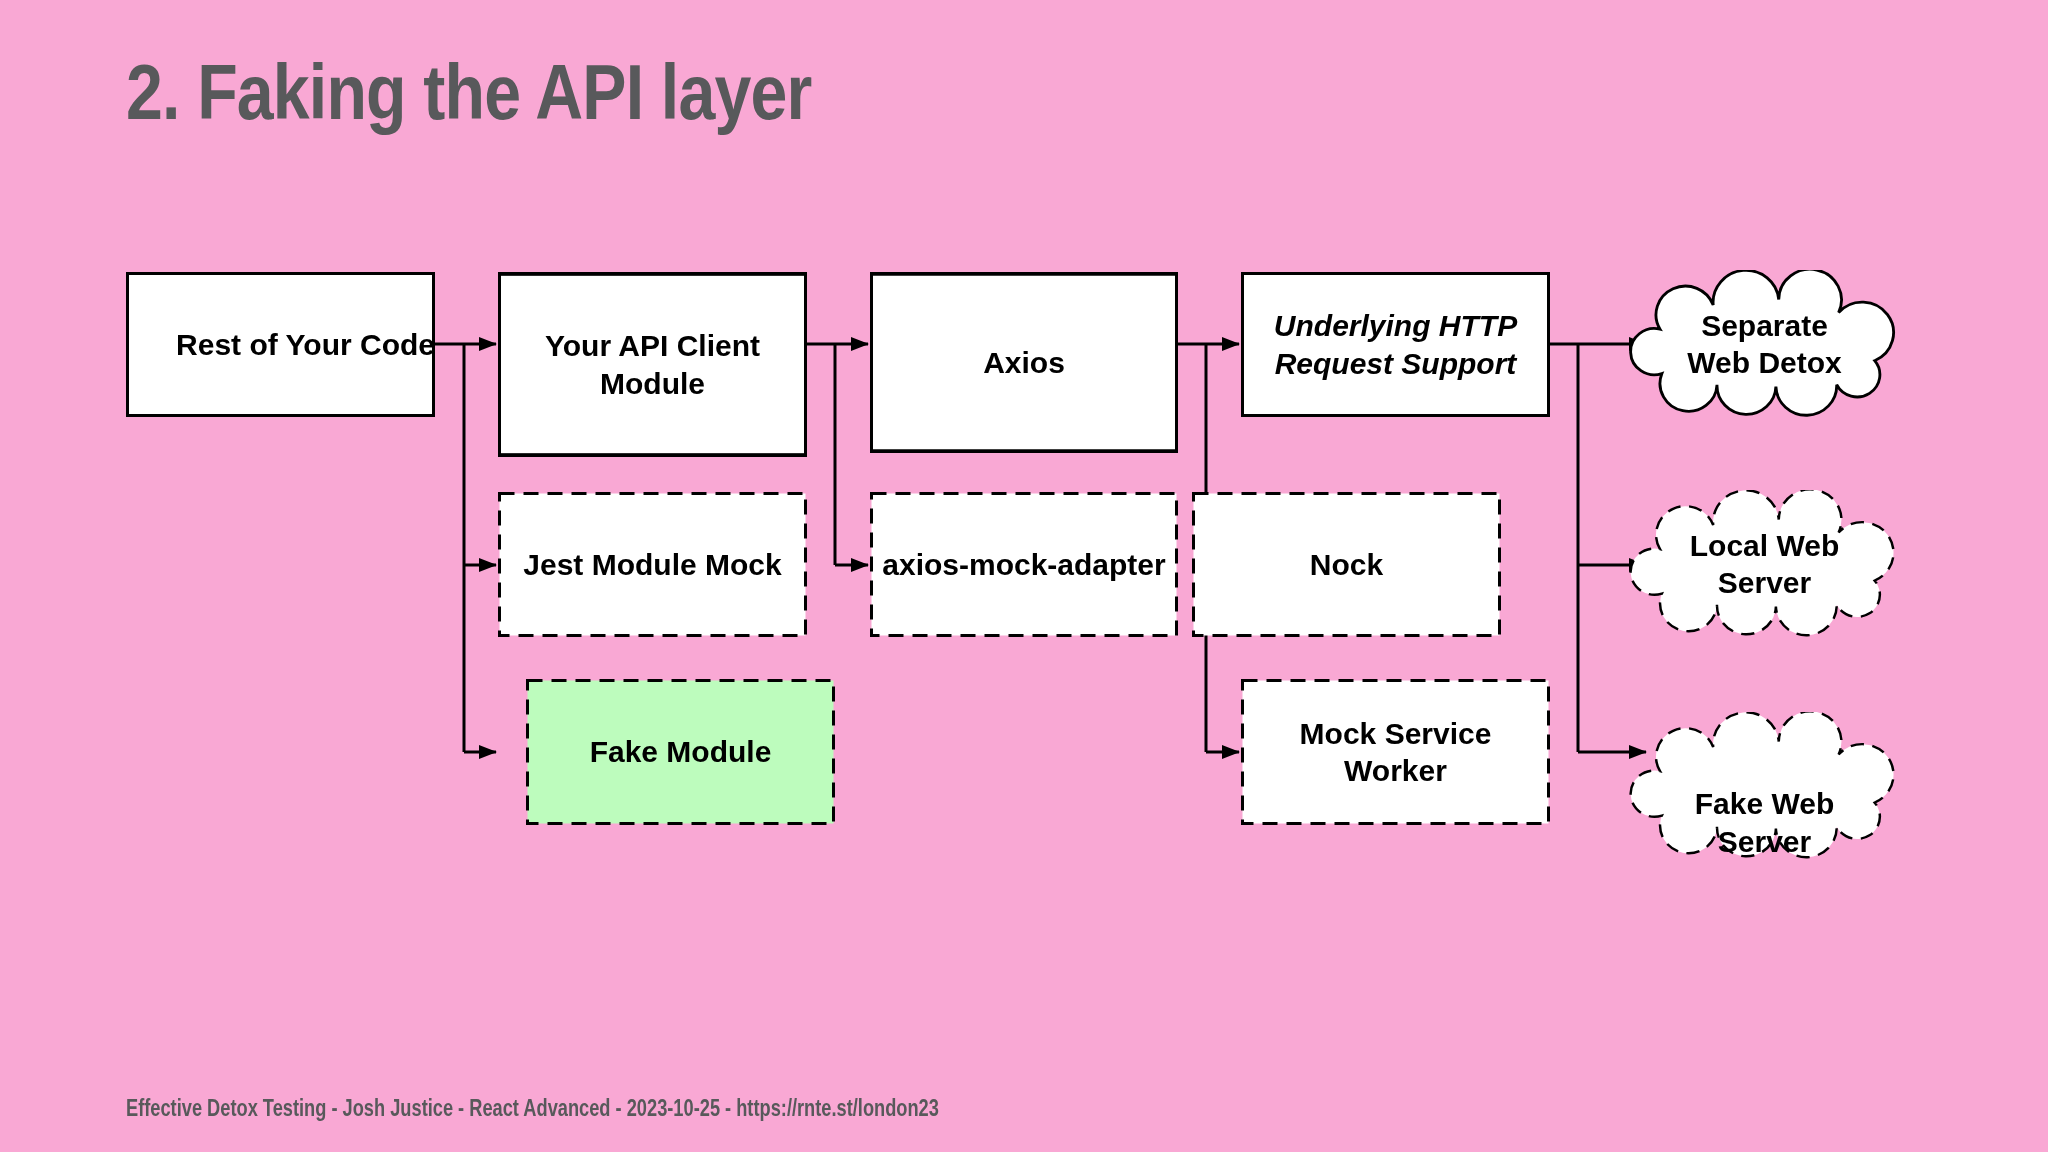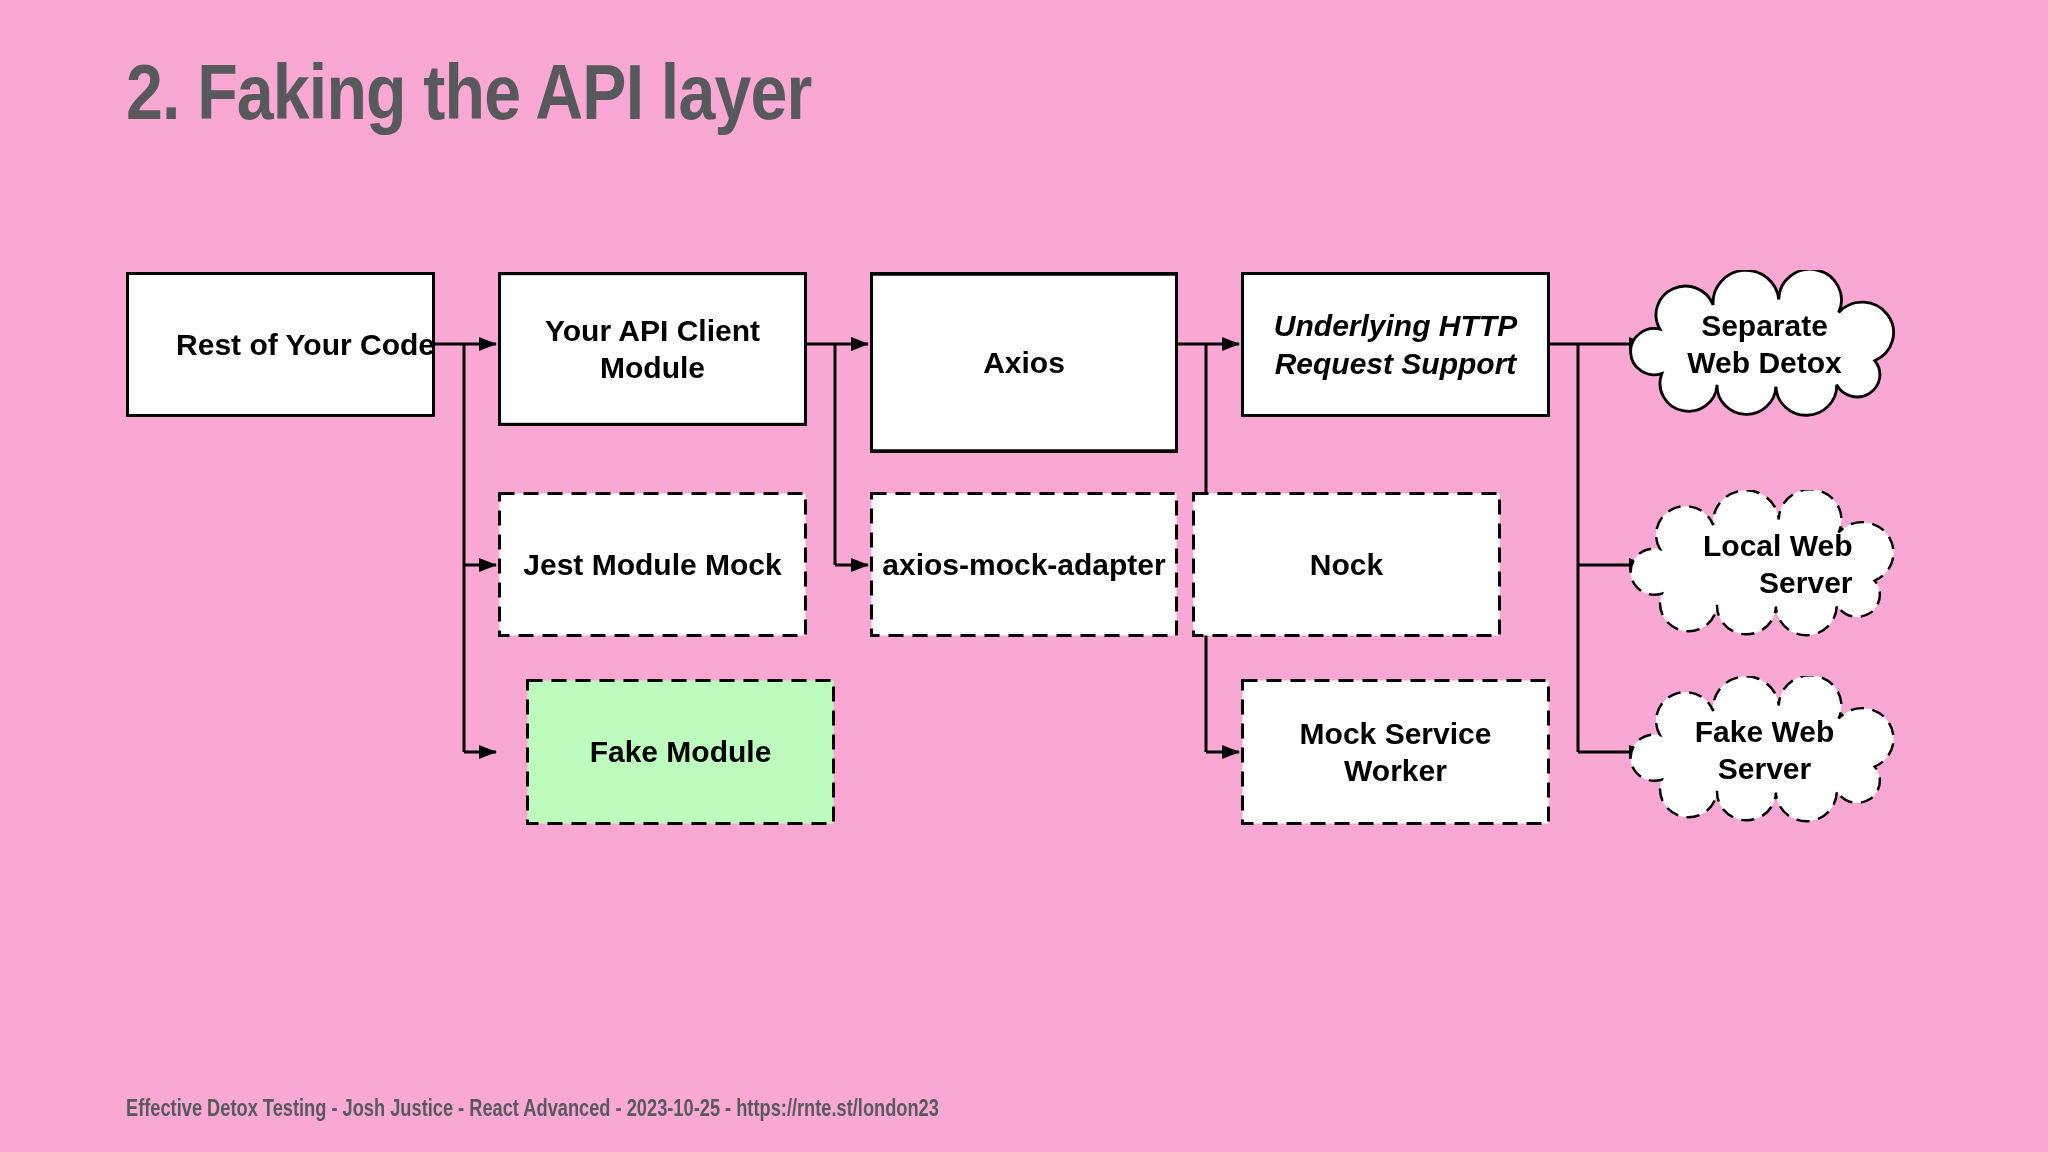--- a/index.html
+++ b/index.html
@@ -60,31 +60,31 @@
   }
   .node .label {
     position: relative;
     line-height: 1.25;
     z-index: 1;
   }
   .label.w170 { max-width: 176px; }
   .label.w250 { max-width: 250px; }
   
   .n-rest  { left: 126px;  top: 272px; width: 309px; height: 145px; justify-content: flex-end; }
-  .n-api   { left: 498px;  top: 272px; width: 309px; height: 154px; }
+  .n-api   { left: 498px;  top: 272px; width: 309px; height: 185px; }
   .n-axios { left: 870px;  top: 272px; width: 308px; height: 181px; }
   .n-http  { left: 1241px; top: 272px; width: 309px; height: 145px; font-style: italic; }
   .n-sep   { left: 1622px; top: 270px; width: 285px; height: 148px; }
   .n-jest  { left: 498px;  top: 492px; width: 309px; height: 145px; }
   .n-ama   { left: 870px;  top: 492px; width: 308px; height: 145px; }
   .n-nock  { left: 1192px; top: 492px; width: 309px; height: 145px; }
-  .n-local { left: 1622px; top: 490px; width: 285px; height: 148px; text-align: right; }
+  .n-local { left: 1622px; top: 490px; width: 285px; height: 148px; }
   .n-fake  { left: 526px;  top: 679px; width: 309px; height: 146px; text-align: right; }
   .n-msw   { left: 1241px; top: 679px; width: 309px; height: 146px; }
-  .n-fws   { left: 1622px; top: 676px; width: 285px; height: 148px; }
+  .n-fws   { left: 1622px; top: 712px; width: 285px; height: 148px; align-items: flex-end; }
 </style>
 </head>
 <body>
 
 <div class="slide">
 
   <h1 class="title">2. Faking the API layer</h1>
 
   <svg class="connectors" viewBox="0 0 2048 1152" aria-hidden="true">
     <defs>

